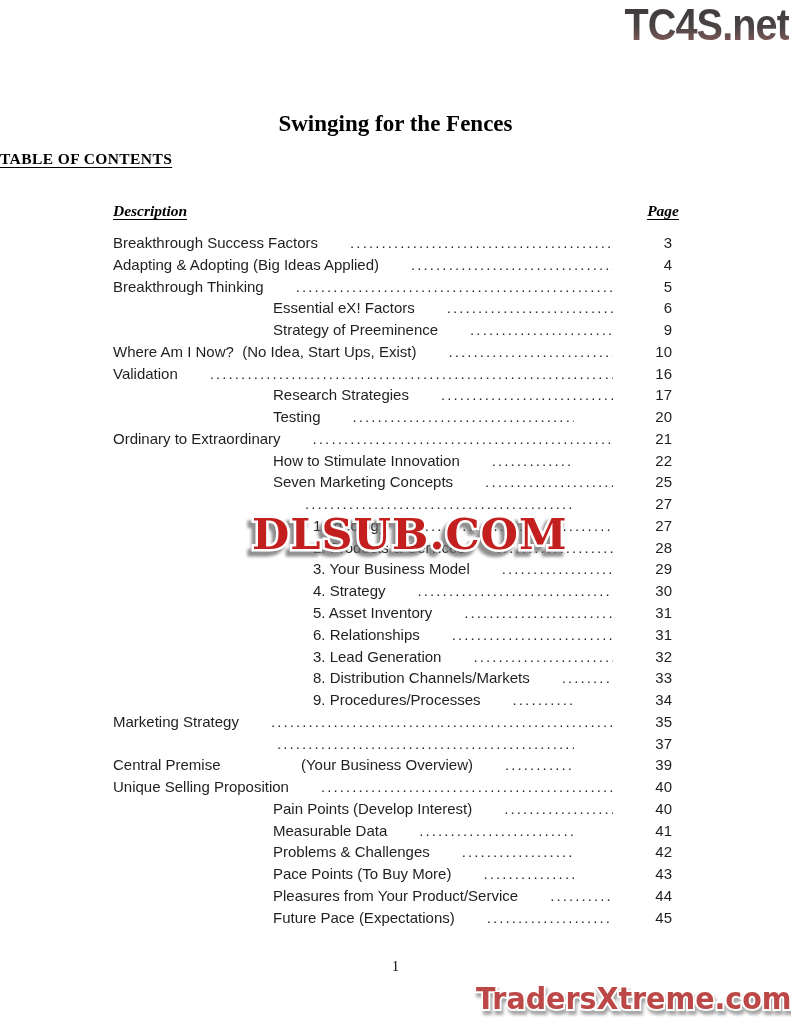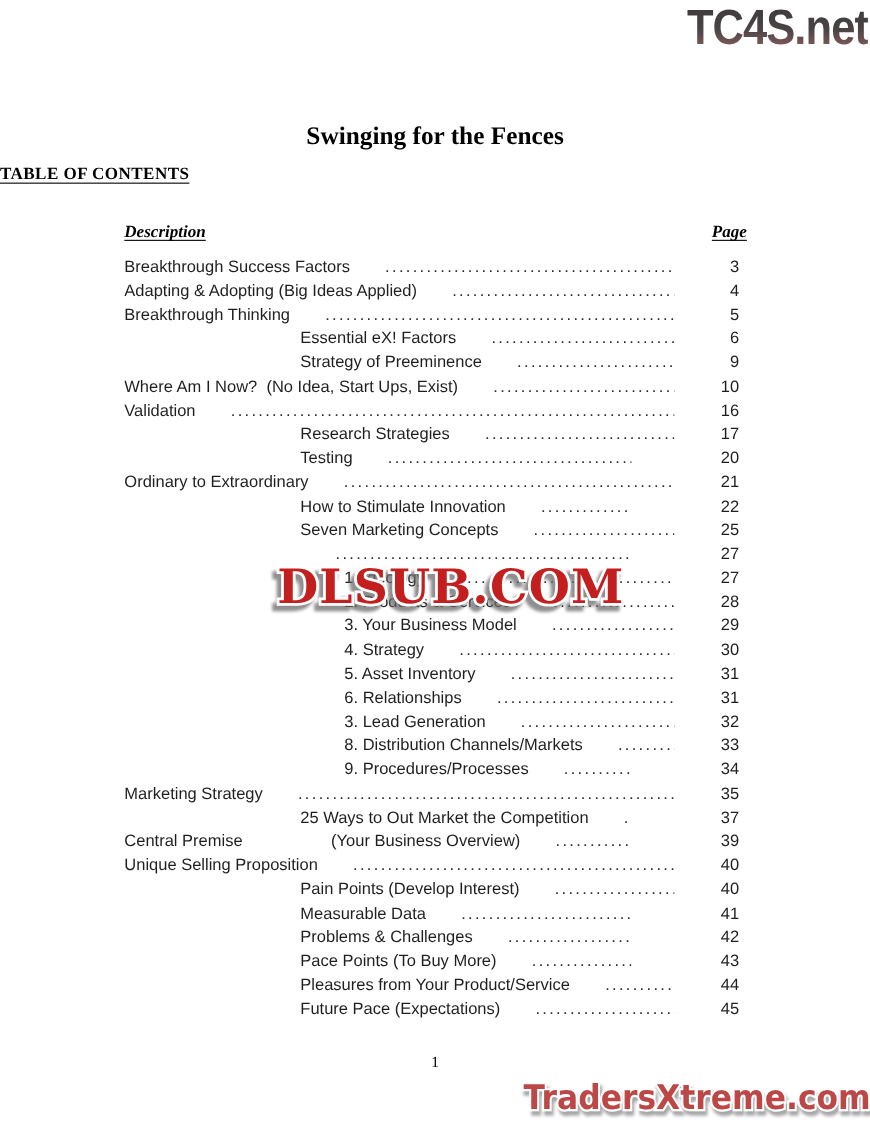--- a/index.html
+++ b/index.html
@@ -229,21 +229,20 @@
         <span class="lbl">9. Procedures/Processes</span>
         <span class="leader short">................................................................................................................................................................</span>
         <span class="pnum">34</span>
       </div>
       <div class="toc-row ind-0">
         <span class="lbl">Marketing Strategy</span>
         <span class="leader">................................................................................................................................................................</span>
         <span class="pnum">35</span>
       </div>
       <div class="toc-row ind-1">
-        <span class="lbl">25 Ways to Out Market the Competition</span>
         <span class="leader short">................................................................................................................................................................</span>
         <span class="pnum">37</span>
       </div>
       <div class="toc-row ind-0">
         <span class="col1">Central Premise</span>
         <span class="lbl">(Your Business Overview)</span>
         <span class="leader short">................................................................................................................................................................</span>
         <span class="pnum">39</span>
       </div>
       <div class="toc-row ind-0">

